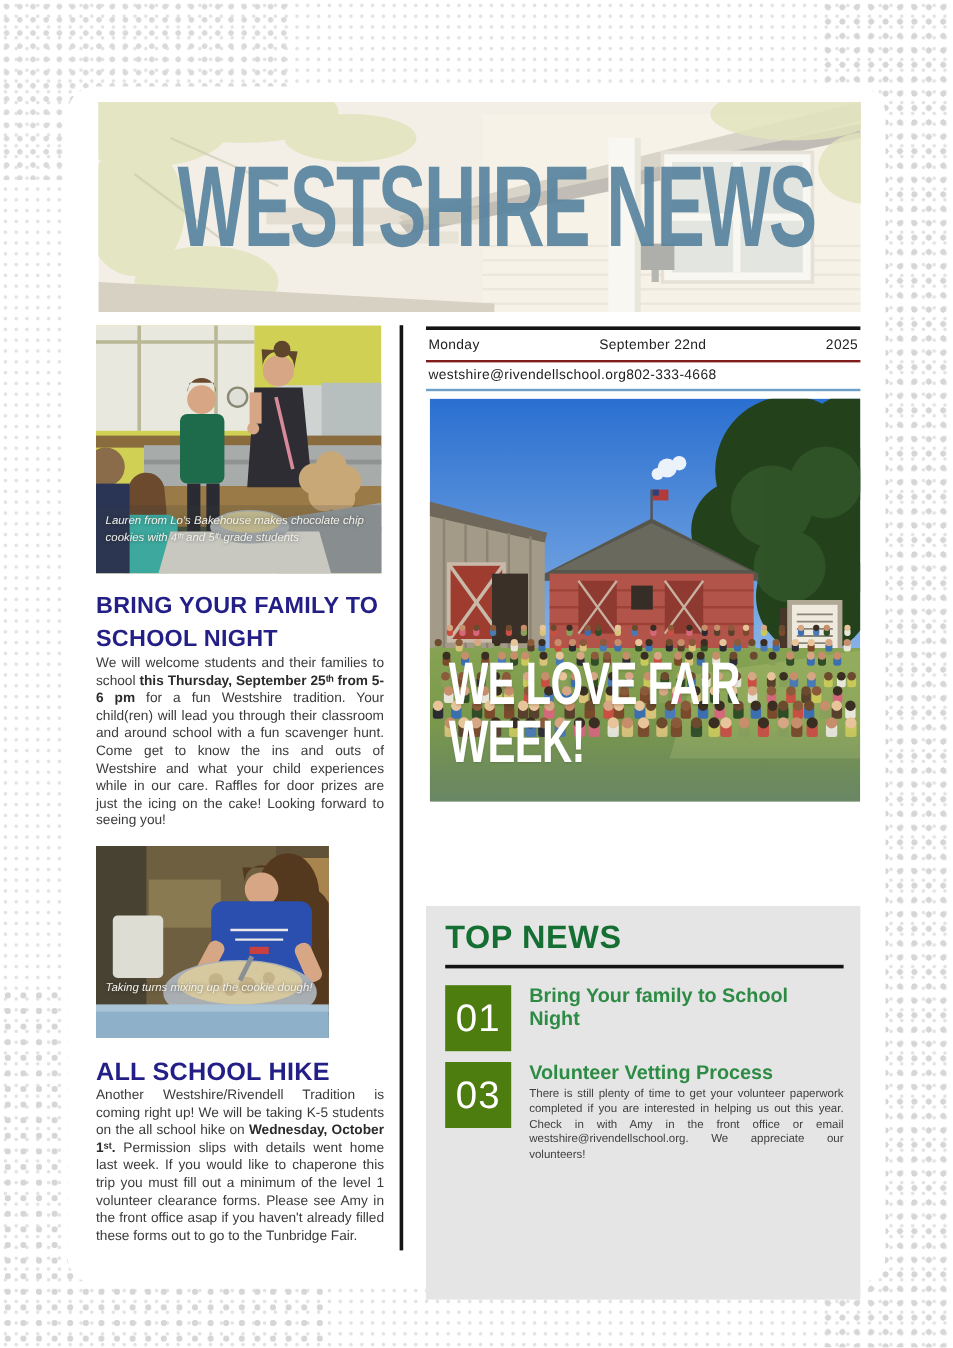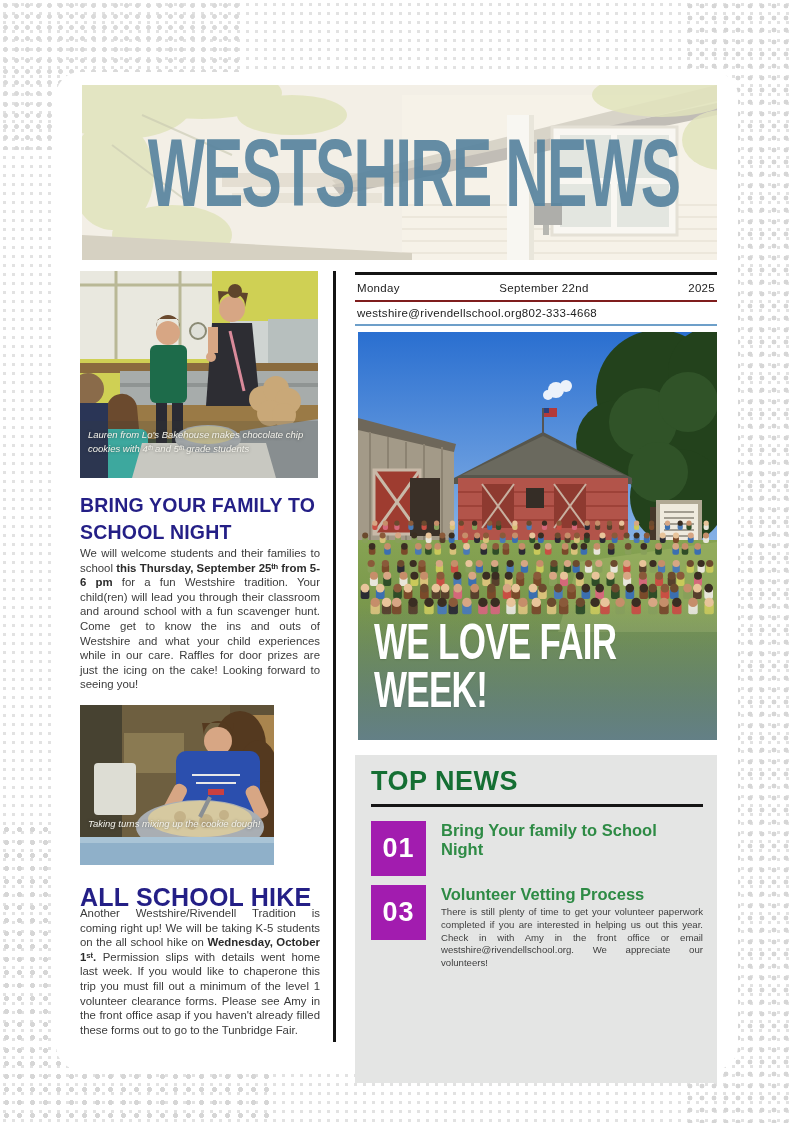--- a/index.html
+++ b/index.html
@@ -71,41 +71,41 @@
     font-size:11.5px;color:#222;letter-spacing:.3px;
   }
   .contactline{
     position:absolute;left:355px;top:301px;width:362px;
     border-bottom:2.5px solid #6d9fc9;
     display:flex;justify-content:flex-start;align-items:center;
     padding:6px 2px 5px 2px;box-sizing:border-box;
     font-size:11.5px;color:#222;letter-spacing:.3px;
   }
   .hero{
-    position:absolute;left:358px;top:332px;width:359px;height:408px;overflow:hidden;text-decoration:underline;
+    position:absolute;left:358px;top:332px;width:359px;height:336px;overflow:hidden;text-decoration:underline;
   }
   .hero-text{
     position:absolute;left:16px;bottom:26px;color:#ffffff;
     font-weight:700;font-size:50px;line-height:.96;letter-spacing:-1px;
     transform:scaleX(.7);transform-origin:left bottom;white-space:nowrap;
     text-shadow:0 1px 2px rgba(0,0,0,.12);
   }
   .top-news{
     position:absolute;left:355px;top:755px;width:362px;height:328px;
     background:#e4e5e4;box-sizing:border-box;padding:12px 14px 10px 16px;
   }
   .top-news-title{
     color:#156f33;font-weight:700;font-size:27px;letter-spacing:.5px;line-height:1.05;
   }
   .top-news-rule{height:2.5px;background:#141414;margin:9px 0 14px 0;}
   .news-item{display:flex;gap:15px;margin-bottom:9px;}
   .news-badge{
-    flex:0 0 55px;width:55px;height:55px;background:#a21caf;
+    flex:0 0 55px;width:55px;height:55px;background:#4d7c0f;
     display:flex;align-items:center;justify-content:center;
-    color:#ffffff;font-weight:700;font-size:27px;letter-spacing:1px;
+    color:#ffffff;font-weight:400;font-size:32px;letter-spacing:1px;
   }
   .news-content{flex:1;min-width:0;}
   .news-title{
     color:#2e8b45;font-weight:700;font-size:16.5px;line-height:1.15;margin-bottom:2px;
   }
   .news-body{
     color:#3f3f3f;font-size:9.6px;line-height:1.34;text-align:justify;
   }
 </style>
 </head>
@@ -251,21 +251,21 @@
         <circle cx="144" cy="110" r="5"></circle>
         <circle cx="112" cy="120" r="5"></circle>
       </g>
     <line x1="130" y1="92" x2="120" y2="112" stroke="#8a8f94" stroke-width="4"></line>
     <rect x="0" y="136" width="238" height="24" fill="#8fb0c9"></rect>
     <rect x="0" y="132" width="238" height="6" fill="#a9c4d6"></rect>
   </svg>
   <div class="photo-caption" style="bottom:34px;">Taking turns mixing up the cookie dough!</div>
 </div>
 
-<div class="article-title" style="top:880px;font-size:25px;">ALL SCHOOL HIKE</div>
+<div class="article-title" style="top:880px;font-size:21px;">ALL SCHOOL HIKE</div>
 <p class="article-body" style="top:906px;margin:0;"><span>Another Westshire/Rivendell Tradition is coming right up! We will be taking K-5 students on the all school hike on </span><b>Wednesday, October 1ˢᵗ.</b><span> Permission slips with details went home last week. If you would like to chaperone this trip you must fill out a minimum of the level 1 volunteer clearance forms. Please see Amy in the front office asap if you haven't already filled these forms out to go to the Tunbridge Fair.</span></p>
 
 <div class="col-divider"></div>
 
 <div class="dateline">
   <span>Monday</span>
   <span>September 22nd</span>
   <span>2025</span>
 </div>
 <div class="contactline">

